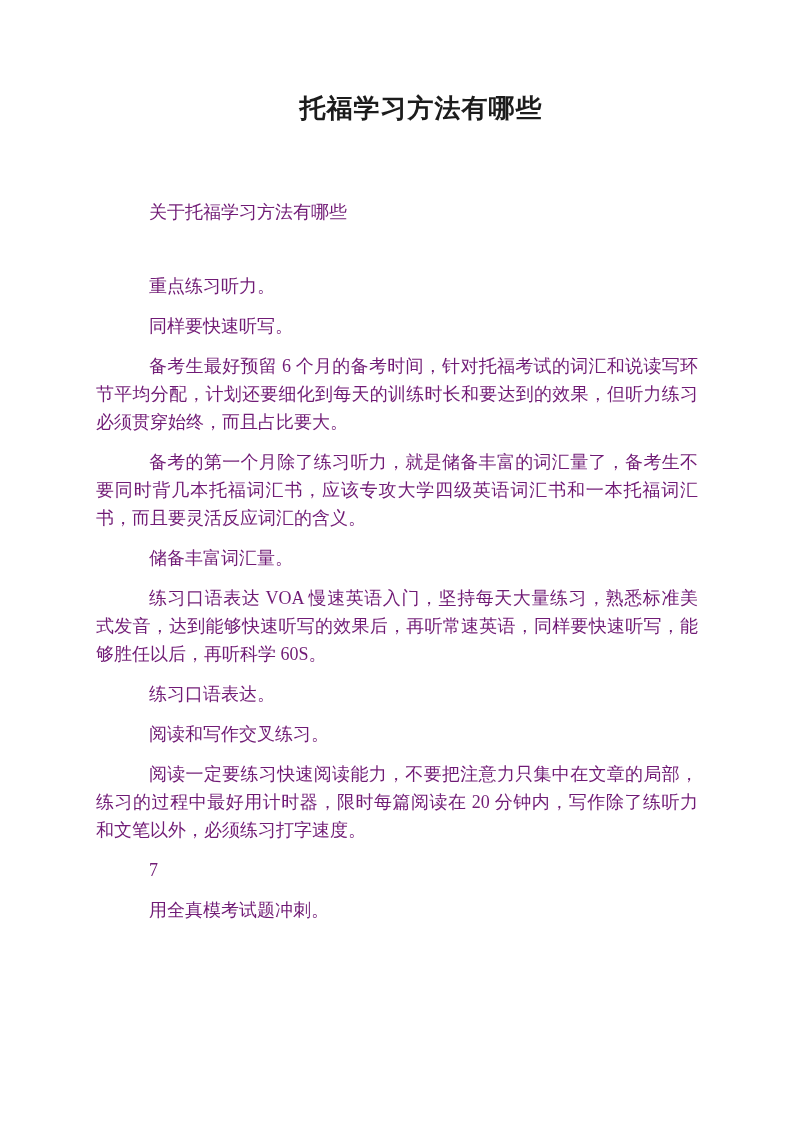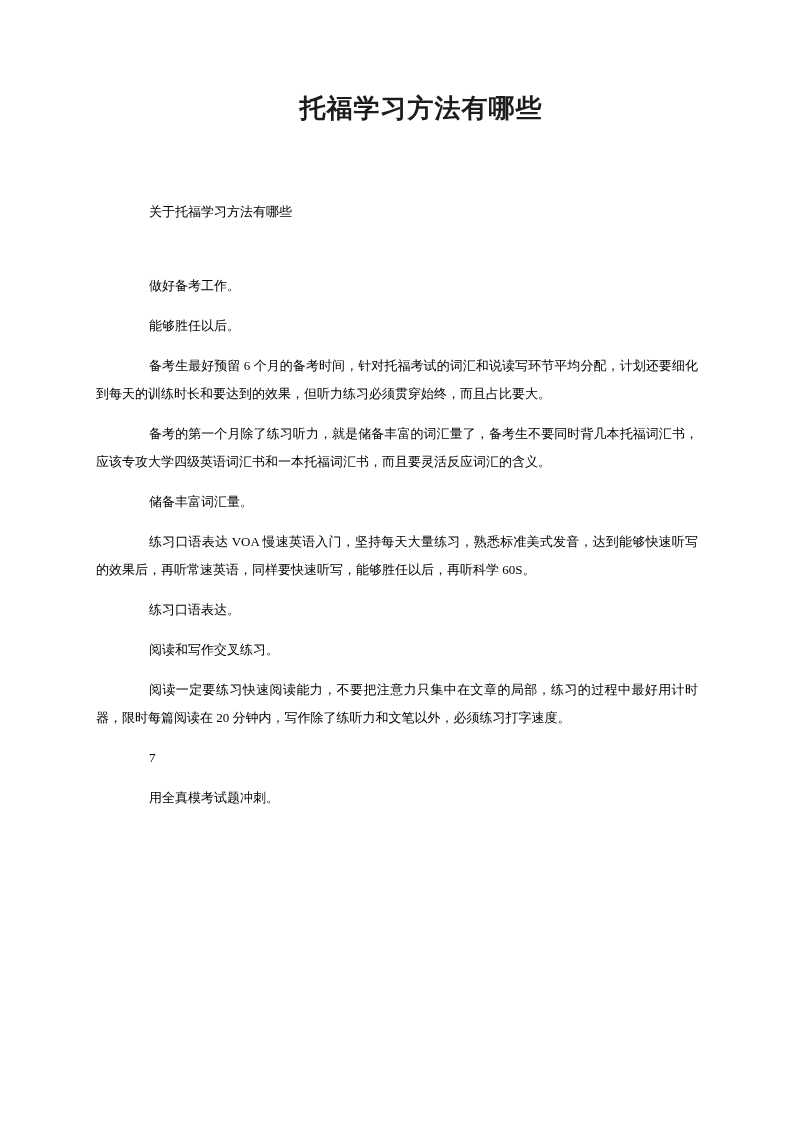--- a/index.html
+++ b/index.html
@@ -24,44 +24,44 @@
     font-size: 26px;
     font-weight: bold;
     line-height: 34px;
     color: #1c1c1c;
     text-align: center;
     text-indent: 48px; 
     letter-spacing: 1px;
   }
   .doc-body p {
     margin: 0 0 12px 0;
-    font-size: 13px;
+    font-size: 18px;
     line-height: 28px;
     text-indent: 53px;
     text-align: justify;
     text-justify: inter-ideograph;
-    color: #000000;
+    color: #701a75;
     word-break: break-all;
   }
   .doc-body p.gap-after {
     margin-bottom: 46px;
   }
   .doc-body p:last-child {
     margin-bottom: 8px;
   }
 </style>
 </head>
 <body>
 
 <div class="page">
   <h1 class="doc-title">托福学习方法有哪些</h1>
   <div class="doc-body" id="doc-body">
       <p class="gap-after">关于托福学习方法有哪些</p>
-      <p>做好备考工作。</p>
-      <p>能够胜任以后。</p>
+      <p>重点练习听力。</p>
+      <p>同样要快速听写。</p>
       <p>备考生最好预留 6 个月的备考时间，针对托福考试的词汇和说读写环节平均分配，计划还要细化到每天的训练时长和要达到的效果，但听力练习必须贯穿始终，而且占比要大。</p>
       <p>备考的第一个月除了练习听力，就是储备丰富的词汇量了，备考生不要同时背几本托福词汇书，应该专攻大学四级英语词汇书和一本托福词汇书，而且要灵活反应词汇的含义。</p>
       <p>储备丰富词汇量。</p>
       <p>练习口语表达 VOA 慢速英语入门，坚持每天大量练习，熟悉标准美式发音，达到能够快速听写的效果后，再听常速英语，同样要快速听写，能够胜任以后，再听科学 60S。</p>
       <p>练习口语表达。</p>
       <p>阅读和写作交叉练习。</p>
       <p>阅读一定要练习快速阅读能力，不要把注意力只集中在文章的局部，练习的过程中最好用计时器，限时每篇阅读在 20 分钟内，写作除了练听力和文笔以外，必须练习打字速度。</p>
       <p>7</p>
       <p>用全真模考试题冲刺。</p>
     </div>

